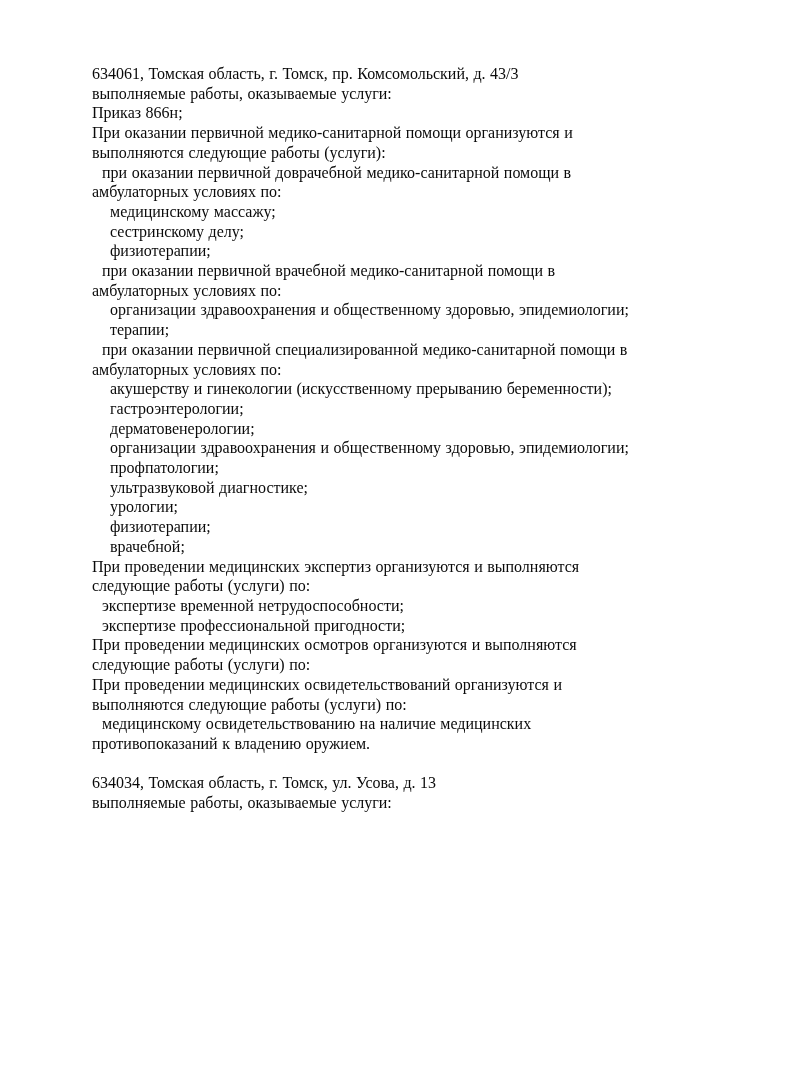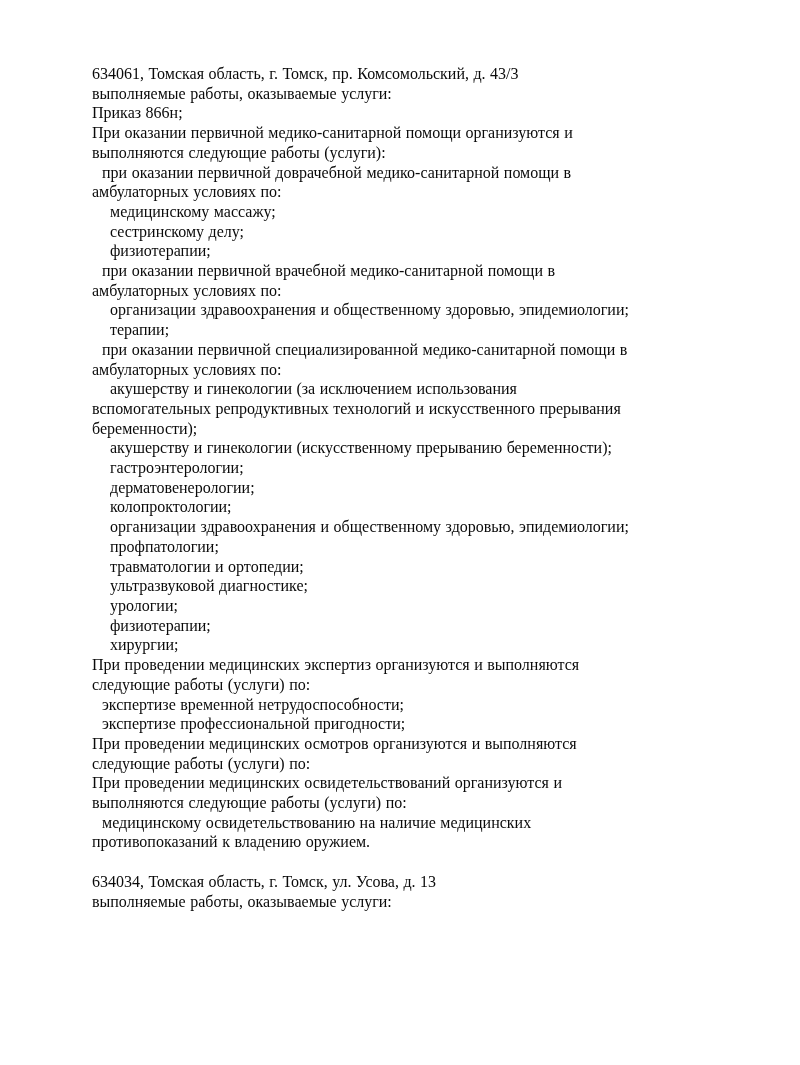--- a/index.html
+++ b/index.html
@@ -43,32 +43,29 @@
       <p class="line ind-0">Приказ 866н;</p>
       <p class="line ind-0">При оказании первичной медико-санитарной помощи организуются и выполняются следующие работы (услуги):</p>
       <p class="line ind-1">при оказании первичной доврачебной медико-санитарной помощи в амбулаторных условиях по:</p>
       <p class="line ind-2">медицинскому массажу;</p>
       <p class="line ind-2">сестринскому делу;</p>
       <p class="line ind-2">физиотерапии;</p>
       <p class="line ind-1">при оказании первичной врачебной медико-санитарной помощи в амбулаторных условиях по:</p>
       <p class="line ind-2">организации здравоохранения и общественному здоровью, эпидемиологии;</p>
       <p class="line ind-2">терапии;</p>
       <p class="line ind-1">при оказании первичной специализированной медико-санитарной помощи в амбулаторных условиях по:</p>
-      <p class="line ind-2">акушерству и гинекологии (за исключением использования вспомогательных репродуктивных технологий и искусственного прерывания беременности);</p>
       <p class="line ind-2">акушерству и гинекологии (искусственному прерыванию беременности);</p>
       <p class="line ind-2">гастроэнтерологии;</p>
       <p class="line ind-2">дерматовенерологии;</p>
-      <p class="line ind-2">колопроктологии;</p>
       <p class="line ind-2">организации здравоохранения и общественному здоровью, эпидемиологии;</p>
       <p class="line ind-2">профпатологии;</p>
-      <p class="line ind-2">травматологии и ортопедии;</p>
       <p class="line ind-2">ультразвуковой диагностике;</p>
       <p class="line ind-2">урологии;</p>
       <p class="line ind-2">физиотерапии;</p>
-      <p class="line ind-2">хирургии;</p>
+      <p class="line ind-2">врачебной;</p>
       <p class="line ind-0">При проведении медицинских экспертиз организуются и выполняются следующие работы (услуги) по:</p>
       <p class="line ind-1">экспертизе временной нетрудоспособности;</p>
       <p class="line ind-1">экспертизе профессиональной пригодности;</p>
       <p class="line ind-0">При проведении медицинских осмотров организуются и выполняются следующие работы (услуги) по:</p>
       <p class="line ind-0">При проведении медицинских освидетельствований организуются и выполняются следующие работы (услуги) по:</p>
       <p class="line ind-1">медицинскому освидетельствованию на наличие медицинских противопоказаний к владению оружием.</p>
       <p class="line ind-0"></p>
       <p class="line ind-0">634034, Томская область, г. Томск, ул. Усова, д. 13</p>
       <p class="line ind-0">выполняемые работы, оказываемые услуги:</p>
     </div>

